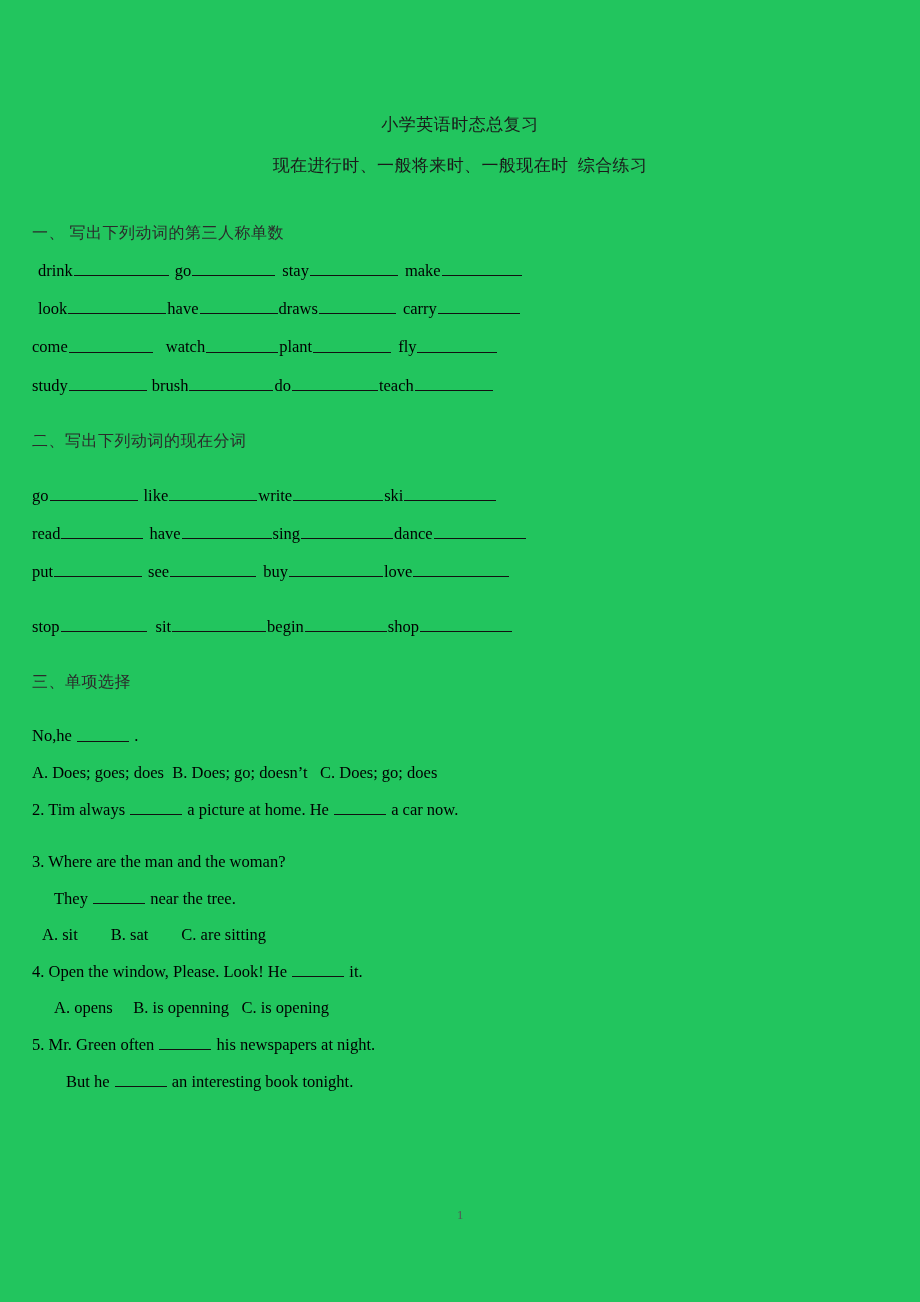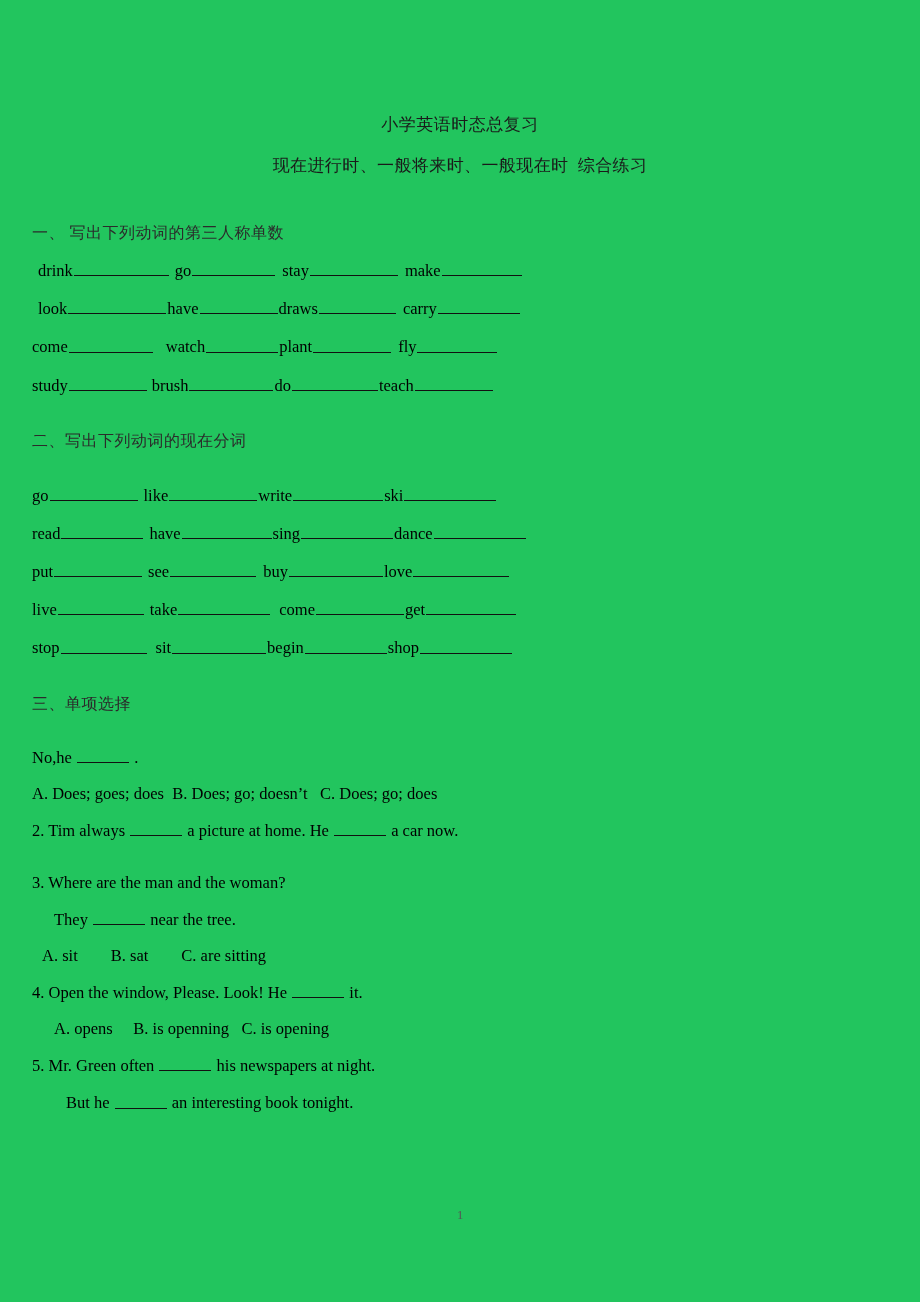--- a/index.html
+++ b/index.html
@@ -128,21 +128,20 @@
       <div class="gap-section"></div>
       <div class="sec-heading">二、写出下列动词的现在分词</div>
       <div class="gap-head-to-rows"></div>
       <div class="row-space"></div>
       <div class="row"><span>go</span><span class="bl" style="width: 88px;"></span><span style="display: inline-block; width: 5px;"></span><span>like</span><span class="bl" style="width: 88px;"></span><span>write</span><span class="bl" style="width: 90px;"></span><span>ski</span><span class="bl" style="width: 92px;"></span></div>
       <div class="row-space"></div>
       <div class="row"><span>read</span><span class="bl" style="width: 82px;"></span><span style="display: inline-block; width: 5px;"></span><span>have</span><span class="bl" style="width: 90px;"></span><span>sing</span><span class="bl" style="width: 92px;"></span><span>dance</span><span class="bl" style="width: 92px;"></span></div>
       <div class="row-space"></div>
       <div class="row"><span>put</span><span class="bl" style="width: 88px;"></span><span style="display: inline-block; width: 5px;"></span><span>see</span><span class="bl" style="width: 86px;"></span><span style="display: inline-block; width: 6px;"></span><span>buy</span><span class="bl" style="width: 94px;"></span><span>love</span><span class="bl" style="width: 96px;"></span></div>
       <div class="row-space"></div>
-      <div class="row"><span>live</span><span class="bl" style="width: 86px;"></span><span style="display: inline-block; width: 5px;"></span><span>take</span><span class="bl" style="width: 92px;"></span><span style="display: inline-block; width: 8px;"></span><span>come</span><span class="bl" style="width: 88px;"></span><span>get</span><span class="bl" style="width: 90px;"></span></div>
       <div class="row-space"></div>
       <div class="row"><span>stop</span><span class="bl" style="width: 86px;"></span><span style="display: inline-block; width: 8px;"></span><span>sit</span><span class="bl" style="width: 94px;"></span><span>begin</span><span class="bl" style="width: 82px;"></span><span>shop</span><span class="bl" style="width: 92px;"></span></div>
       <div class="gap-section"></div>
       <div class="sec-heading">三、单项选择</div>
       <div class="gap-head-to-rows"></div>
       <div class="q-space"></div>
       <div class="row "><span>No,he </span><span class="bl" style="width: 52px;"></span><span> .</span></div>
       <div class="q-space"></div>
       <div class="mc-line ">A. Does; goes; does  B. Does; go; doesn’t   C. Does; go; does</div>
       <div class="q-space"></div>

